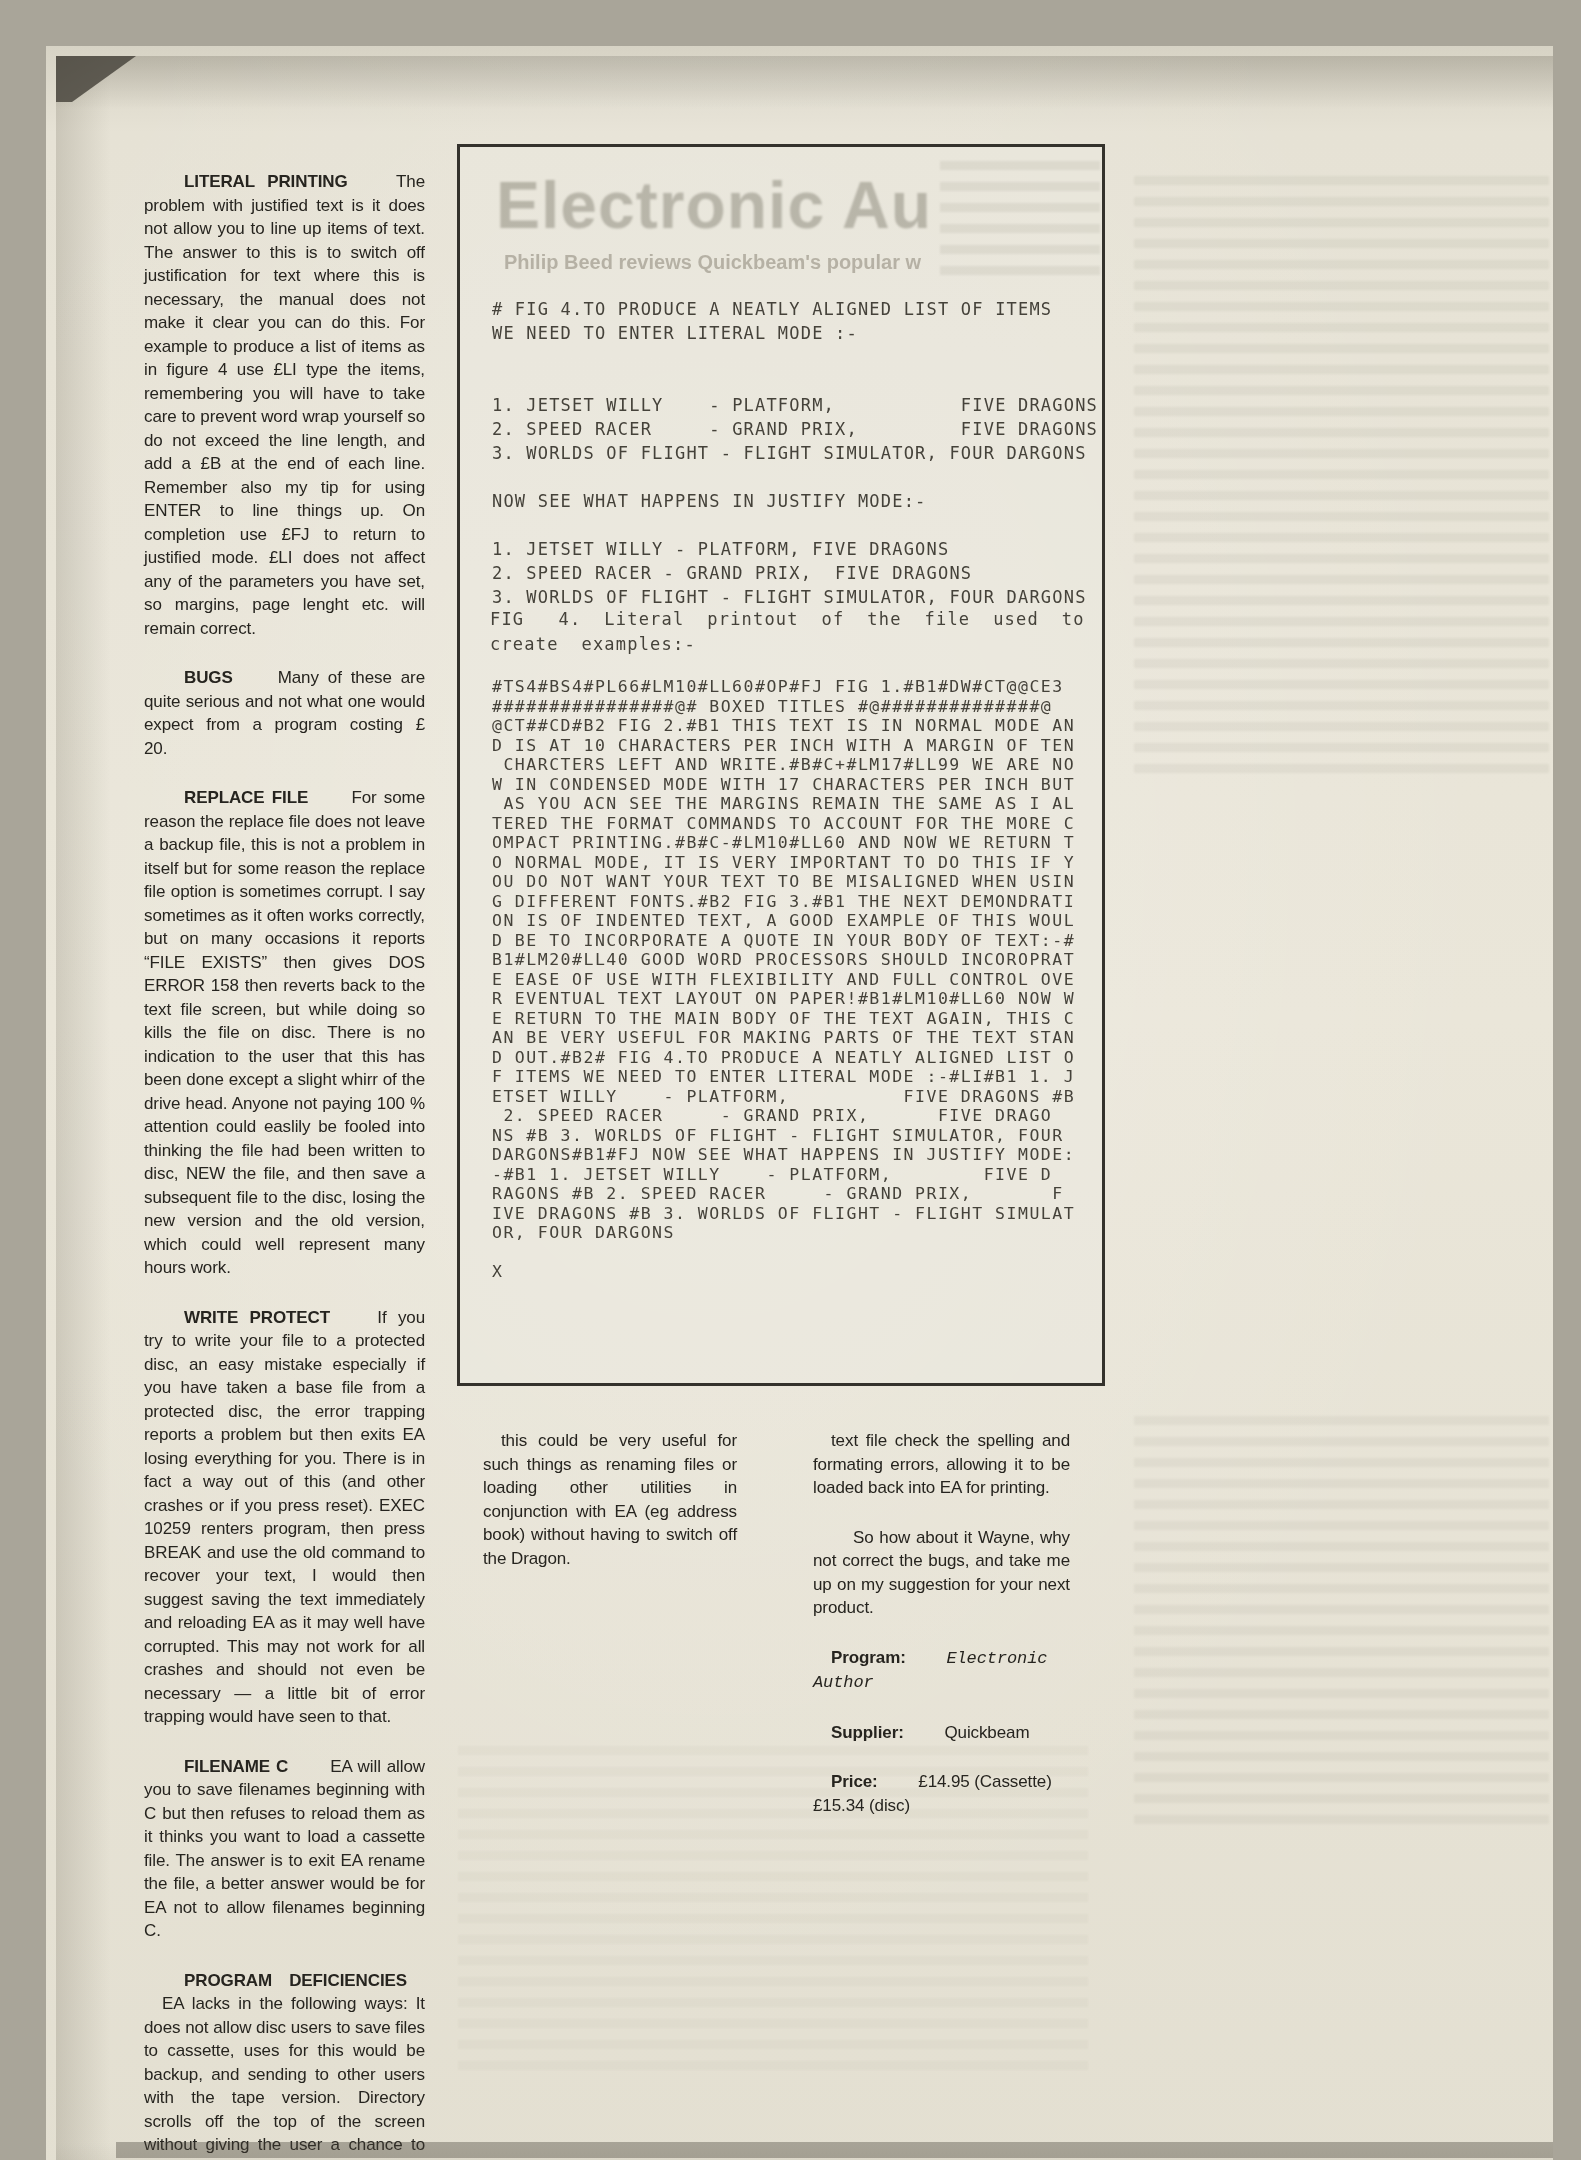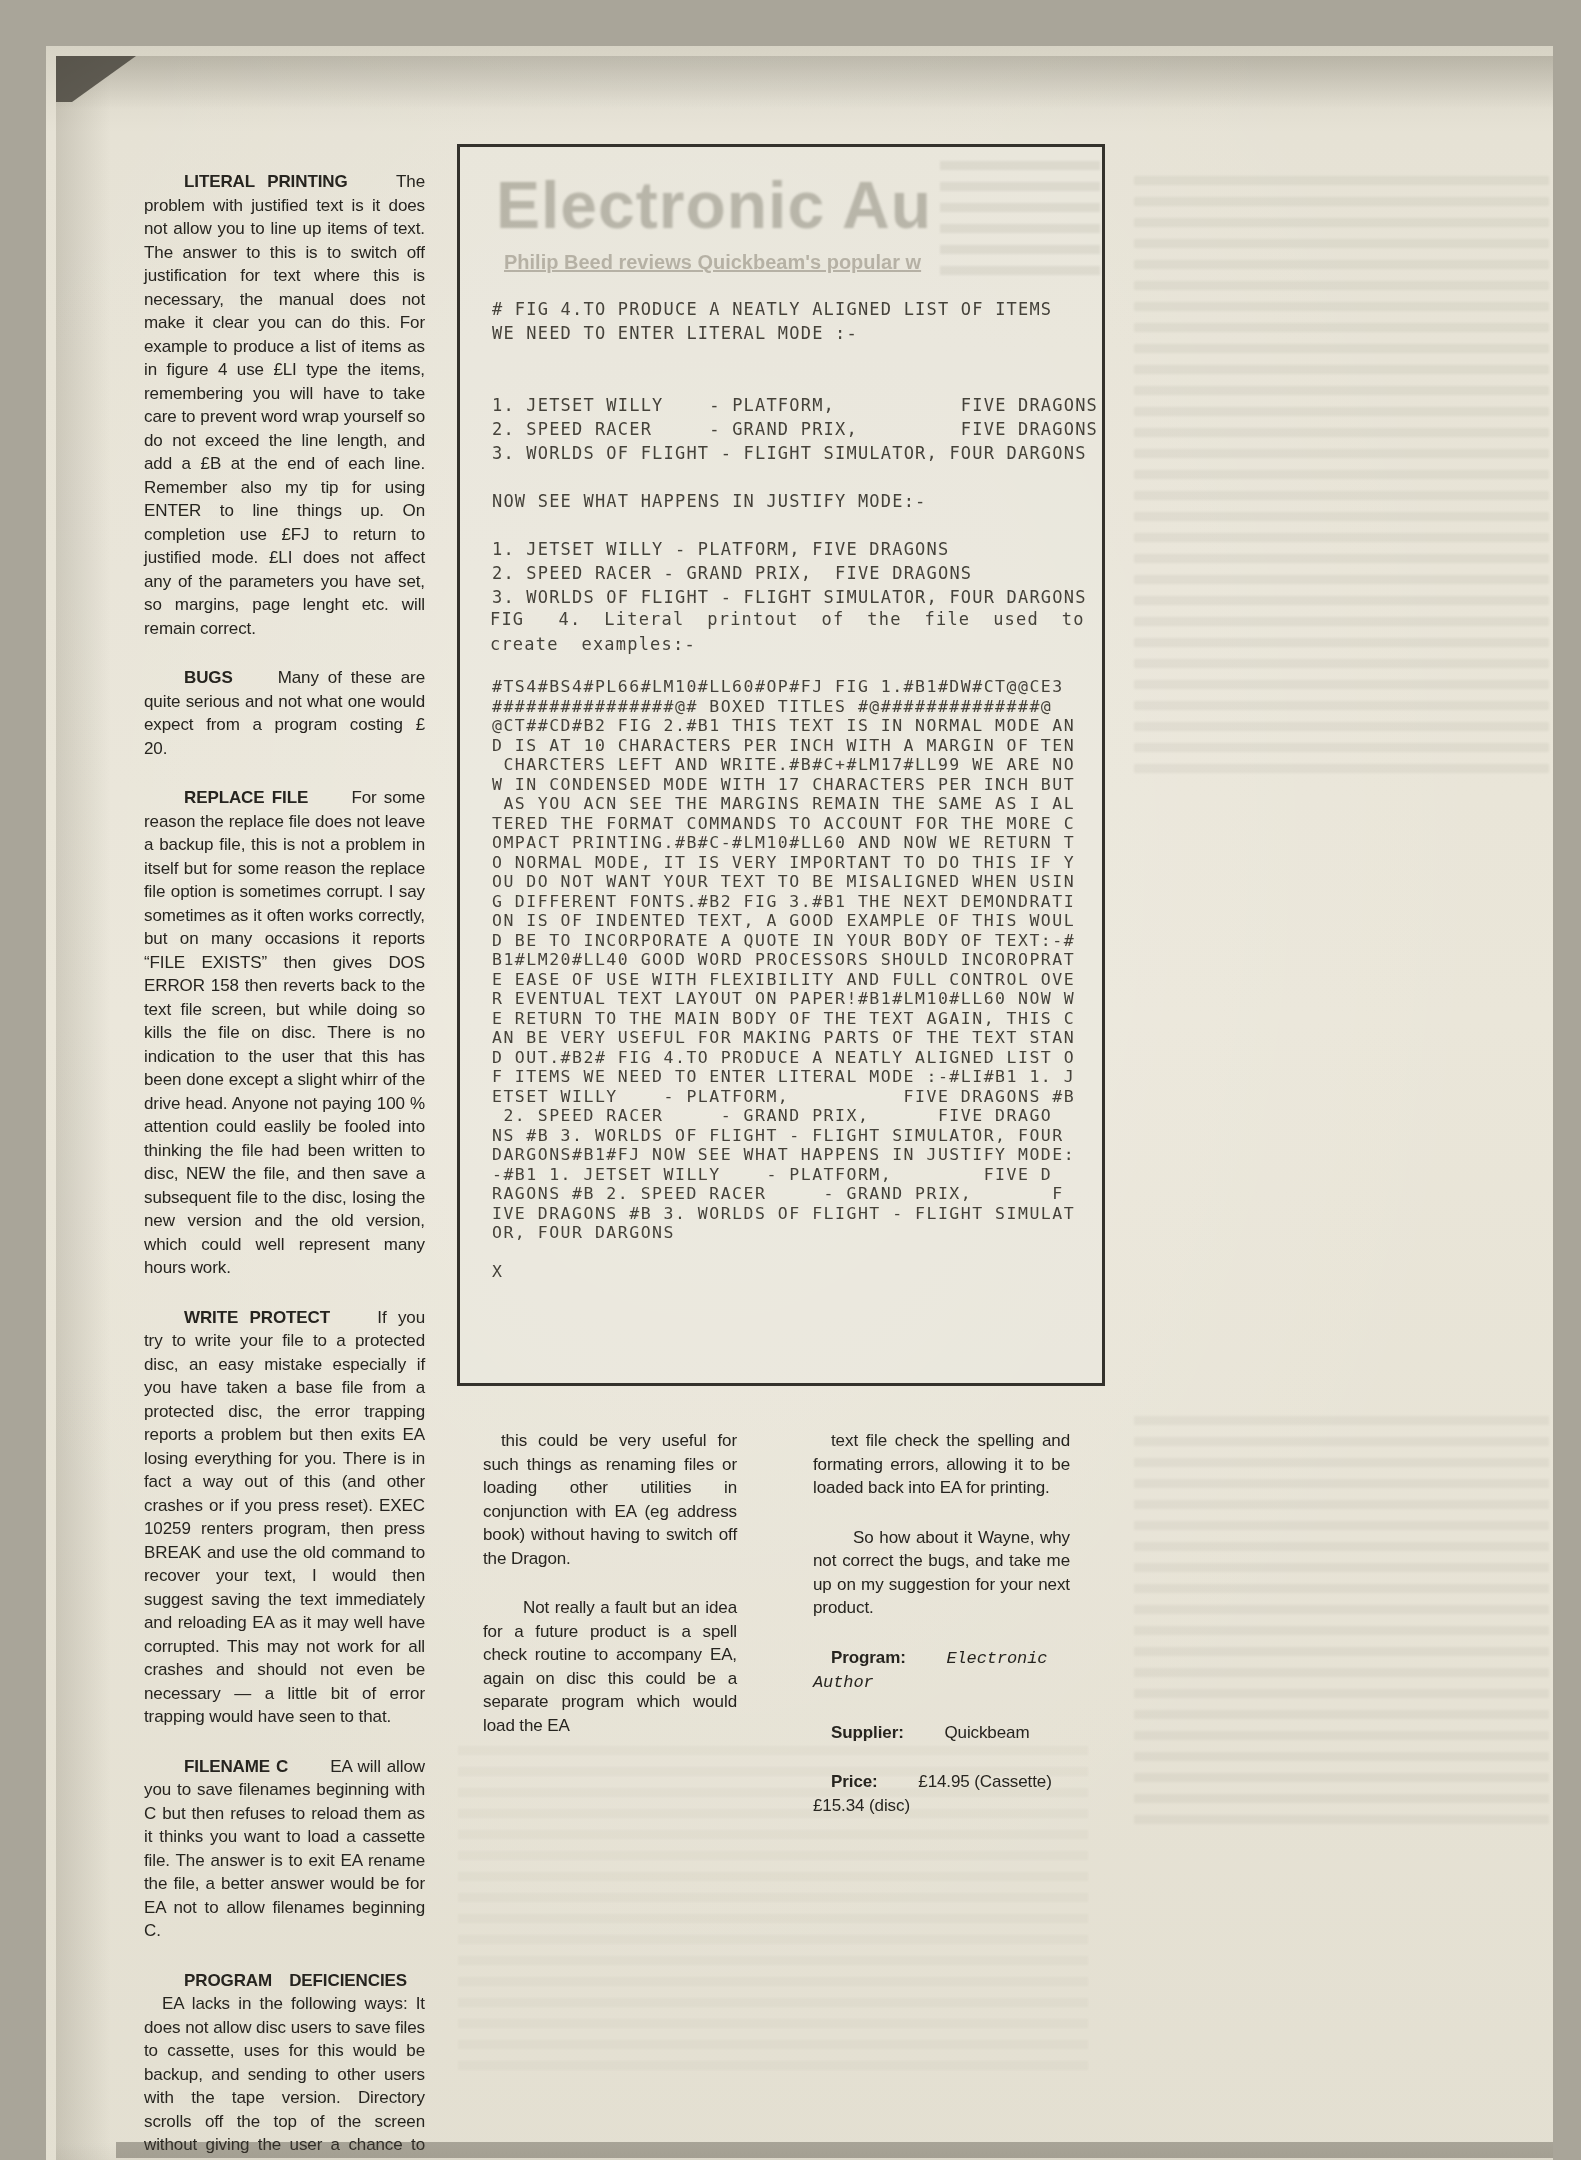--- a/index.html
+++ b/index.html
@@ -31,21 +31,21 @@
   .mono{ position:absolute; font-family:"DejaVu Sans Mono", monospace; color:#45423a;
     white-space:pre; }
   .listing-top{ left:14px; top:132px; font-size:17px; line-height:24px; letter-spacing:1.2px; }
   .caption{ left:12px; top:442px; font-size:17px; line-height:25px; letter-spacing:1.2px; }
   .dump{ left:14px; top:512px; font-size:16.5px; line-height:19.5px; letter-spacing:1.5px; }
 
   
   .ghost-head{ position:absolute; left:18px; top:2px; font-size:66px; font-weight:bold;
     letter-spacing:1px; color:rgba(82,77,63,0.32); filter:blur(1.3px); white-space:nowrap; }
   .ghost-byline{ position:absolute; left:26px; top:86px; font-size:20px; font-weight:bold;
-    color:rgba(96,90,74,0.38); filter:blur(0.7px); white-space:nowrap;text-decoration:underline; }
+    color:rgba(96,90,74,0.38); filter:blur(0.7px); white-space:nowrap; }
   .bleed{ position:absolute; pointer-events:none; filter:blur(1.1px);
     background:repeating-linear-gradient(180deg, rgba(112,106,88,0.10) 0px, rgba(112,106,88,0.10) 9px,
       rgba(0,0,0,0) 9px, rgba(0,0,0,0) 21px); }
   .bleed.b-inbox{ left:470px; top:4px; width:160px; height:115px; }
   .bleed.b-right-top{ left:1078px; top:120px; width:415px; height:600px; opacity:.8; }
   .bleed.b-right-mid{ left:1078px; top:1360px; width:415px; height:420px; opacity:.7; }
   .bleed.b-bottom-mid{ left:402px; top:1690px; width:630px; height:330px; opacity:.45; }
 
   
   .bcol{ position:absolute; top:1347px; }
@@ -122,21 +122,20 @@
 -#B1 1. JETSET WILLY    - PLATFORM,        FIVE D
 RAGONS #B 2. SPEED RACER     - GRAND PRIX,       F
 IVE DRAGONS #B 3. WORLDS OF FLIGHT - FLIGHT SIMULAT
 OR, FOUR DARGONS
 
 X</pre>
   </div>
 
   <div class="bcol bcol1 coltext">
     <p class="para noindent"><span>this could be very useful for such things as renaming files or loading other utilities in conjunction with EA (eg address book) without having to switch off the Dragon.</span></p>
-    <p class="para"><span>Not really a fault but an idea for a future product is a spell check routine to accompany EA, again on disc this could be a separate program which would load the EA</span></p>
   </div>
 
   <div class="bcol bcol2 coltext">
     <p class="para noindent"><span>text file check the spelling and formating errors, allowing it to be loaded back into EA for printing.</span></p>
     <p class="para"><span>So how about it Wayne, why not correct the bugs, and take me up on my suggestion for your next product.</span></p>
     <p class="detail"><b>Program:</b> <i>Electronic Author</i></p>
     <p class="detail"><b>Supplier:</b> <span>Quickbeam</span></p>
     <p class="detail"><b>Price:</b> <span>£14.95 (Cassette) £15.34 (disc)</span></p>
   </div>
 

